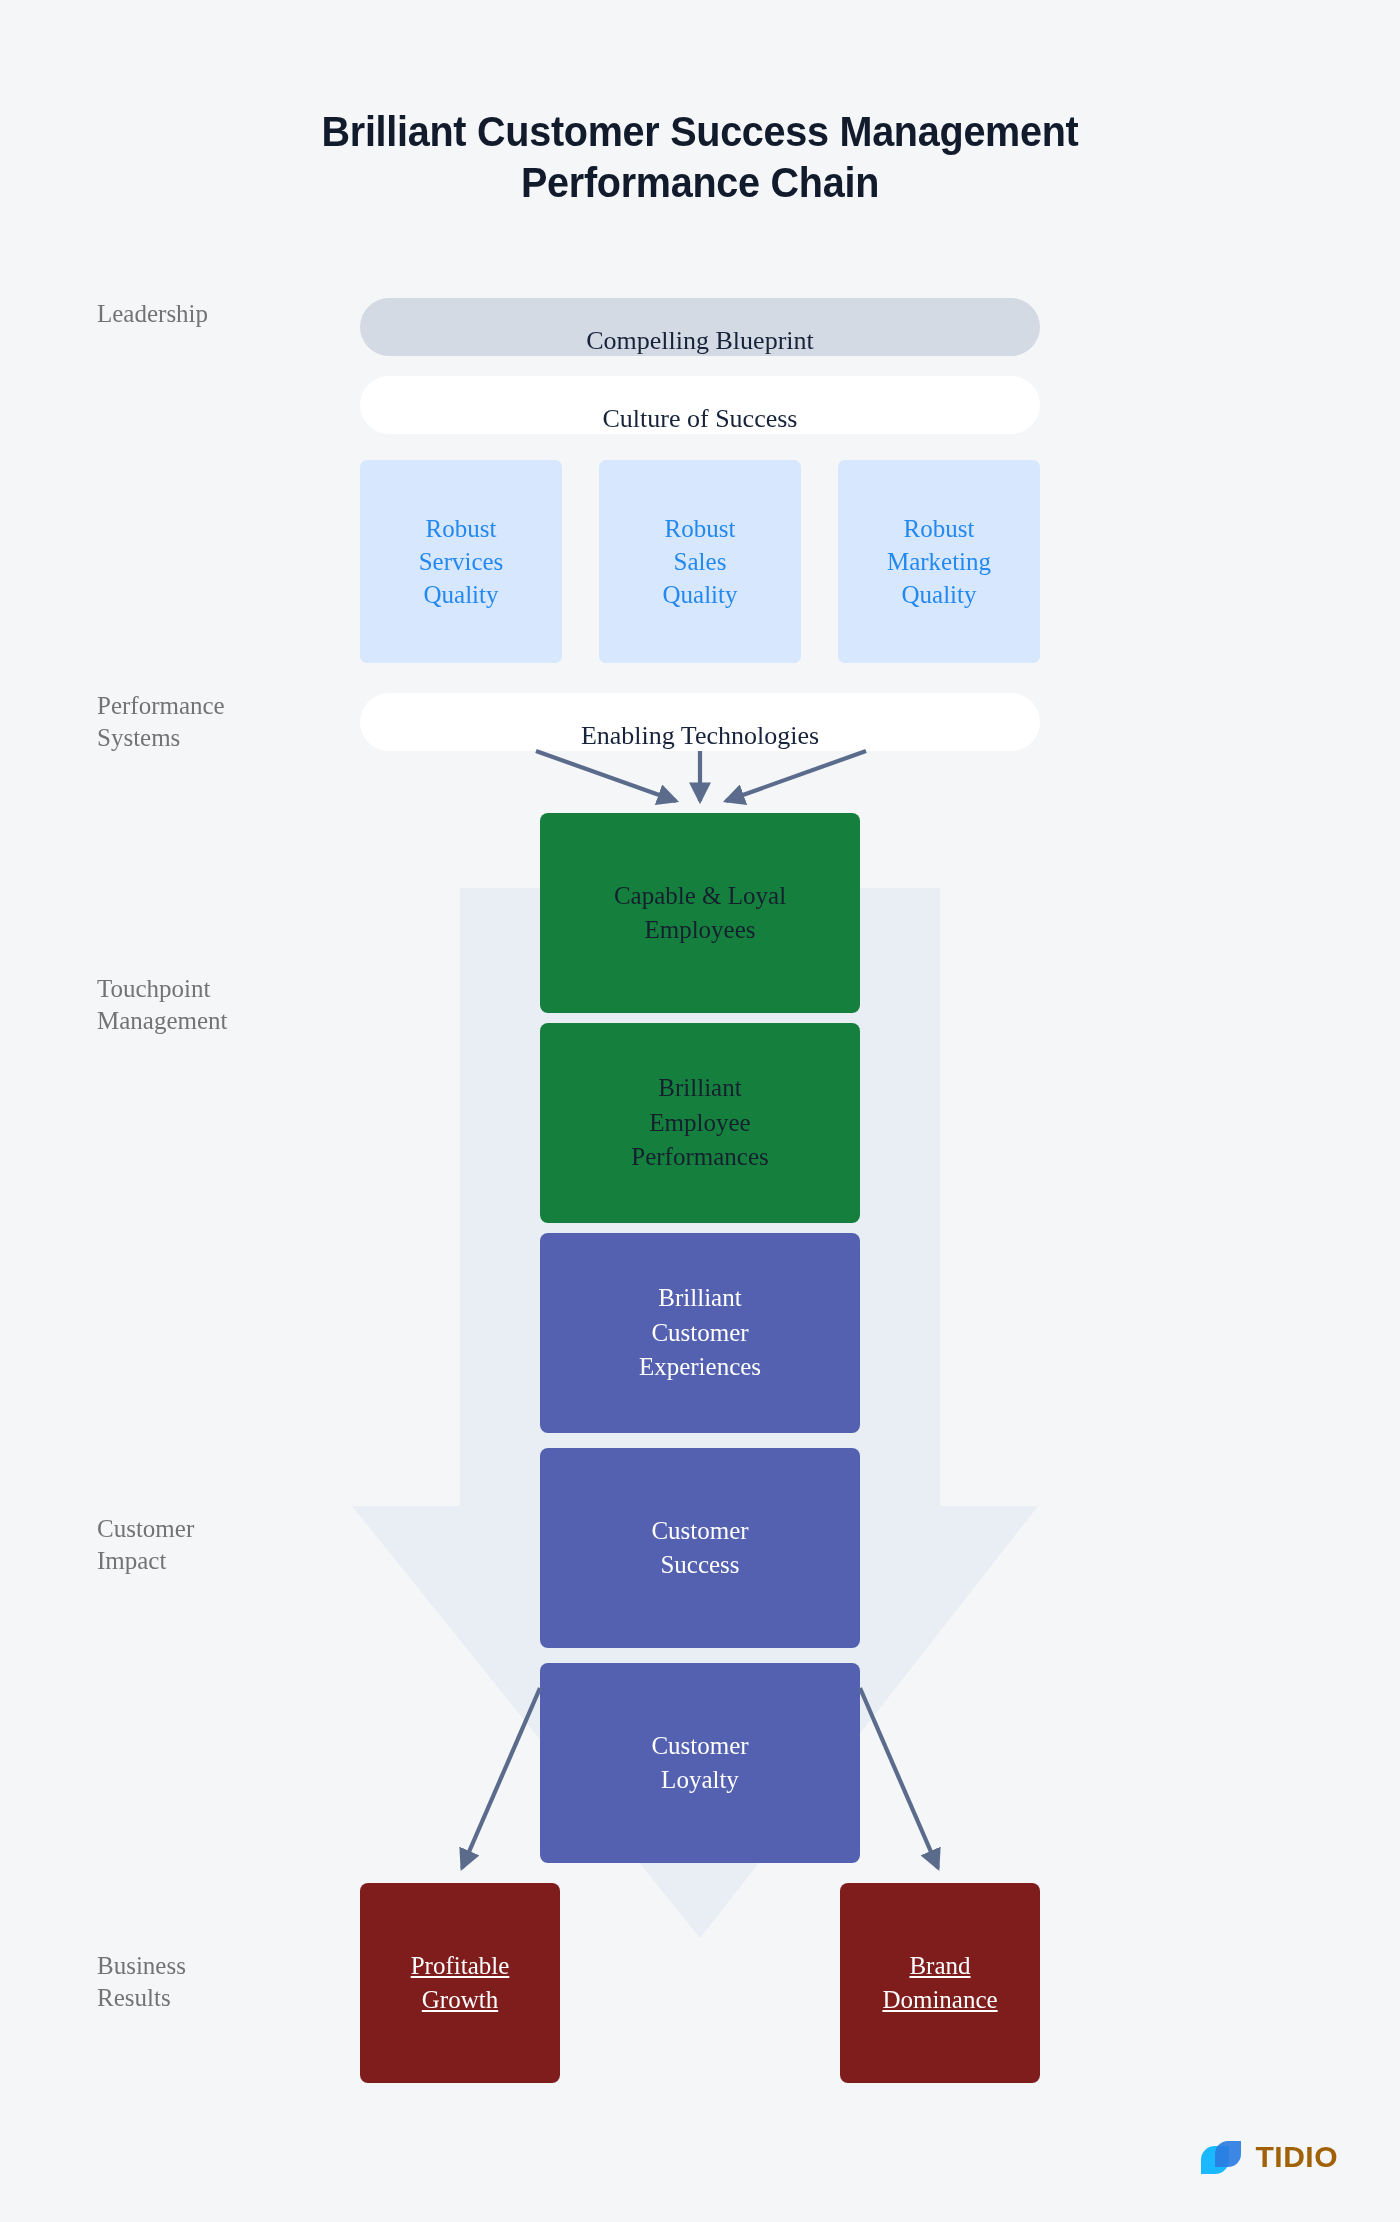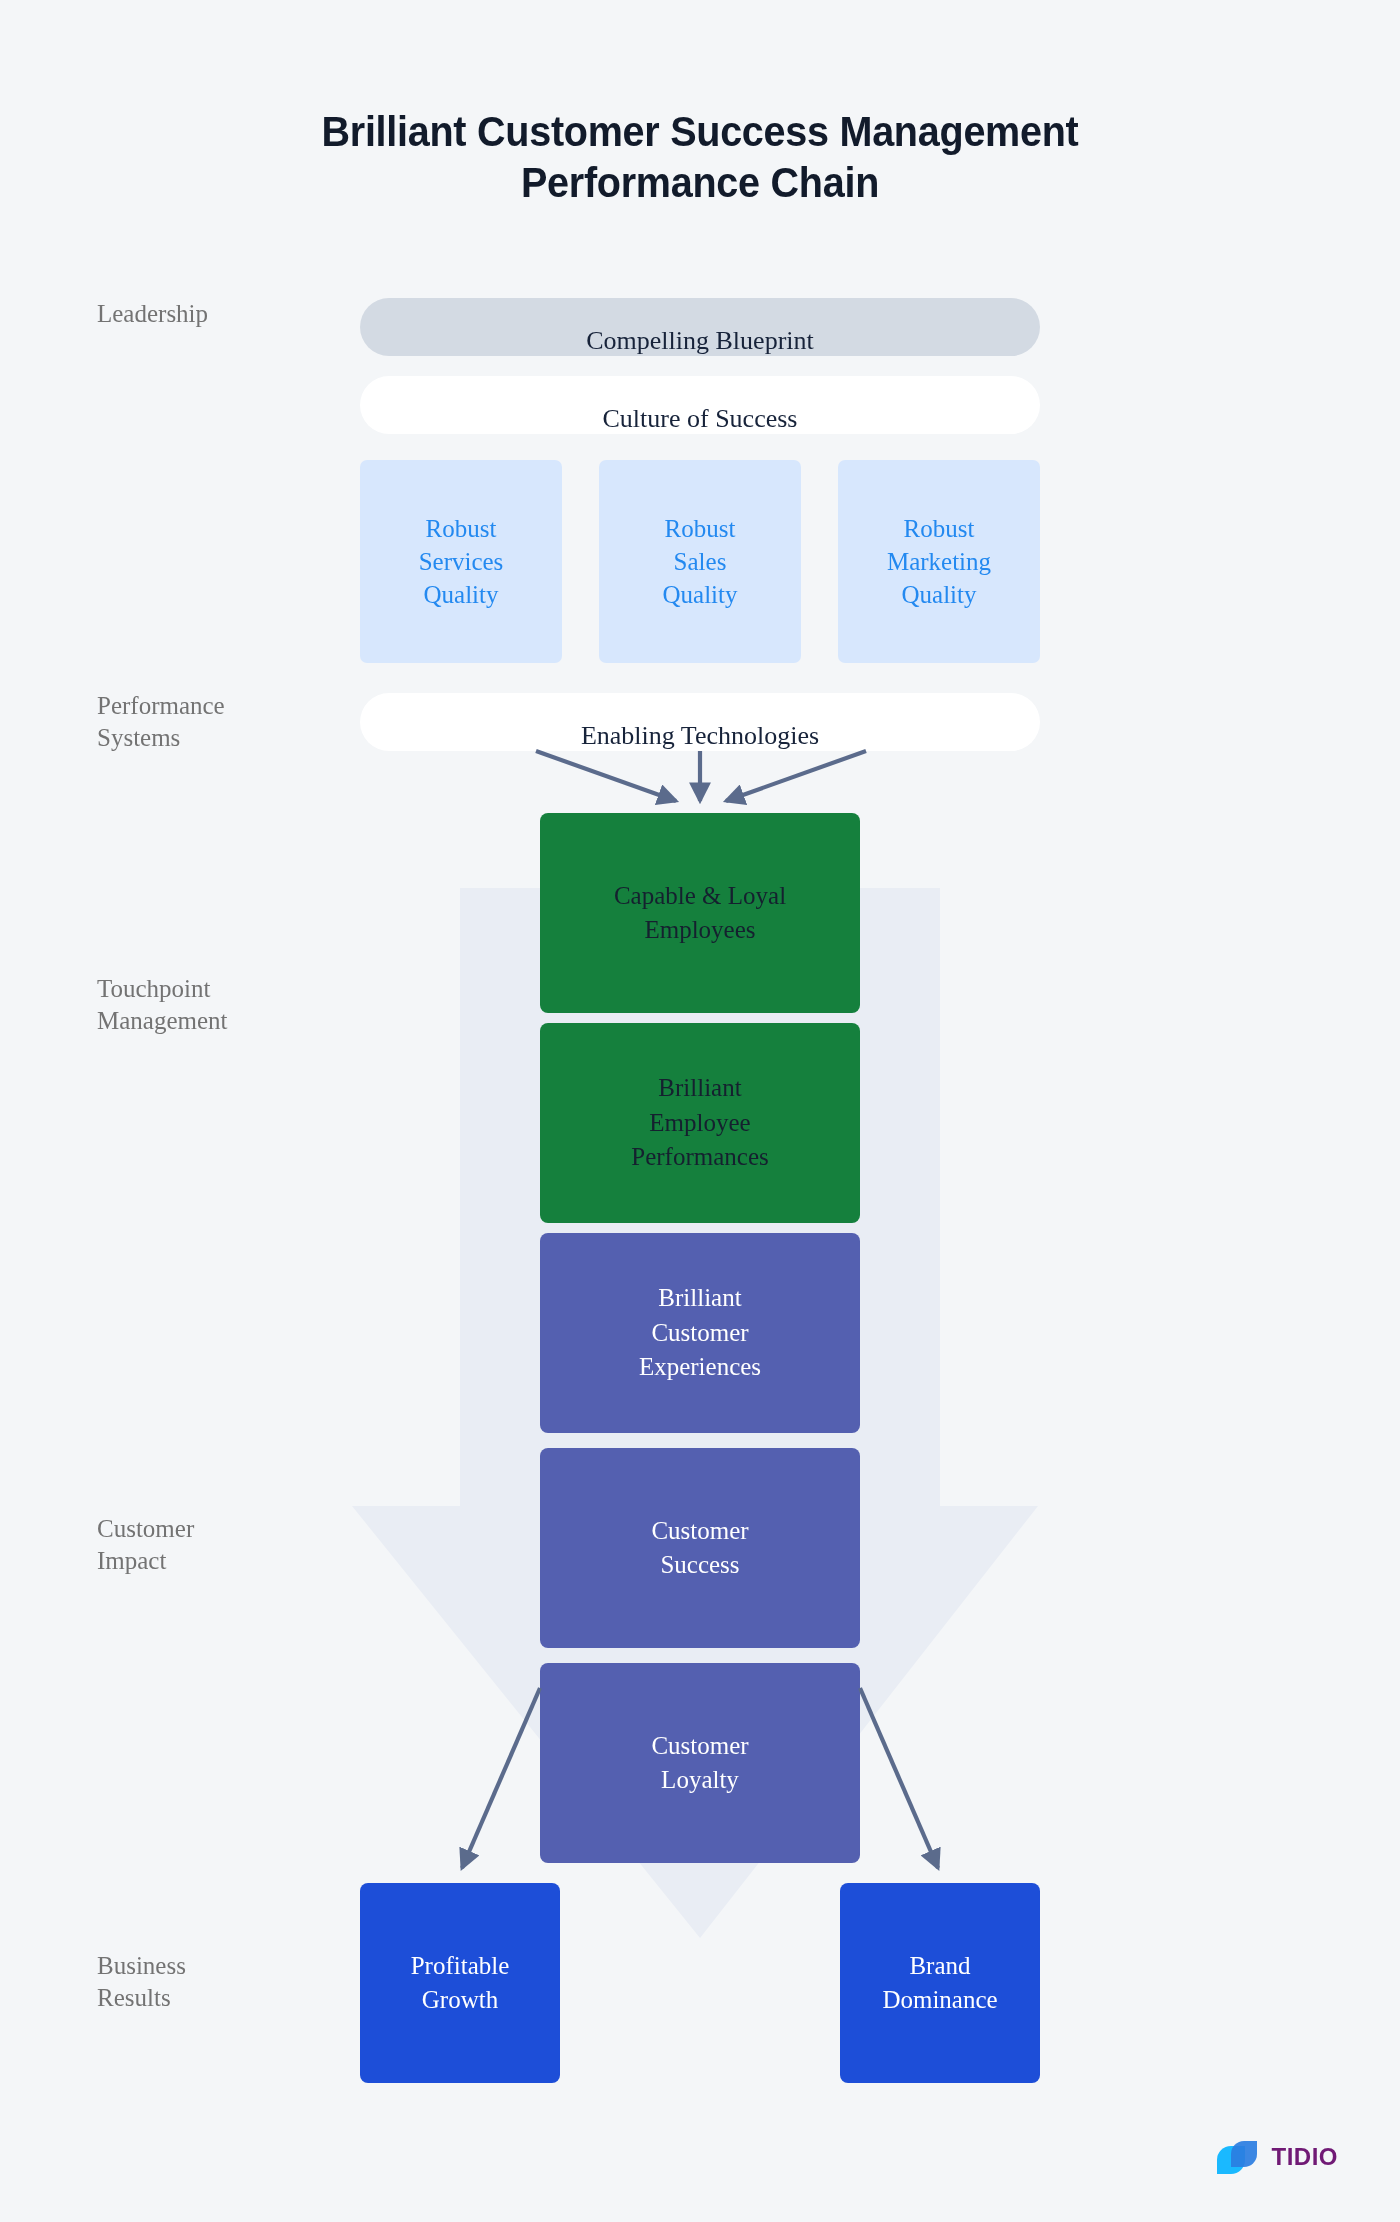--- a/index.html
+++ b/index.html
@@ -83,46 +83,47 @@
     }
   .cbox .txt span{display:block;}
   .cbox.grey{background:#15803d;color:#15202f;}
   .cbox.purple{background:#5460b0;color:#ffffff;}
 
   
   .gbox{
     position:absolute;
     top:1835px;
     width:200px;height:200px;
-    background:#1d4ed8;
+    background:#7f1d1d;
     border-radius:8px;
     display:flex;align-items:center;justify-content:center;
     text-align:center;
     font-size:25px;
     line-height:1.35;
     color:#ffffff;
+    text-decoration:underline;
   }
   .gbox .txt span{display:block;}
 
   
   .connectors{position:absolute;left:0;top:0;width:1400px;height:2222px;pointer-events:none;}
 
   
   .logo{
     position:absolute;
     right:62px;bottom:42px;
     display:flex;align-items:center;gap:11px;
   }
   .logo-mark{width:46px;height:46px;display:block;}
   .logo-text{
     font-family:"Liberation Sans", sans-serif;
     font-weight:bold;
-    font-size:24px;
+    font-size:30px;
     letter-spacing:0.5px;
-    color:#701a75;
+    color:#a16207;
   }
 </style>
 </head>
 <body>
 
 <div class="canvas">
 
   <div class="title">
     <span>Brilliant Customer Success Management</span>
     <span class="l2">Performance Chain</span>

